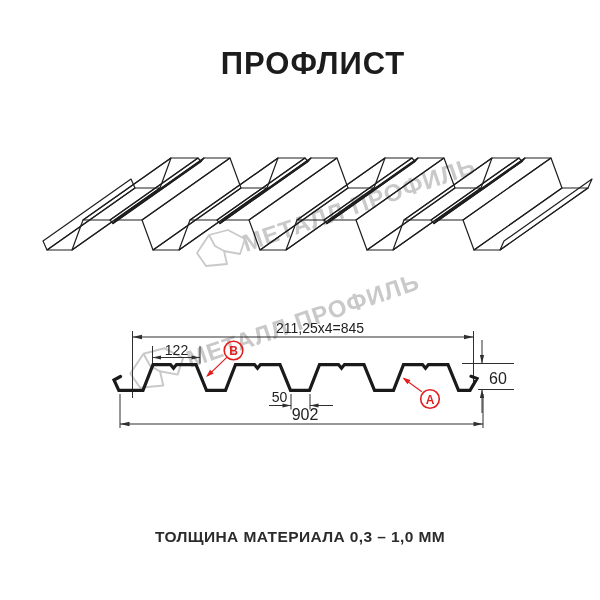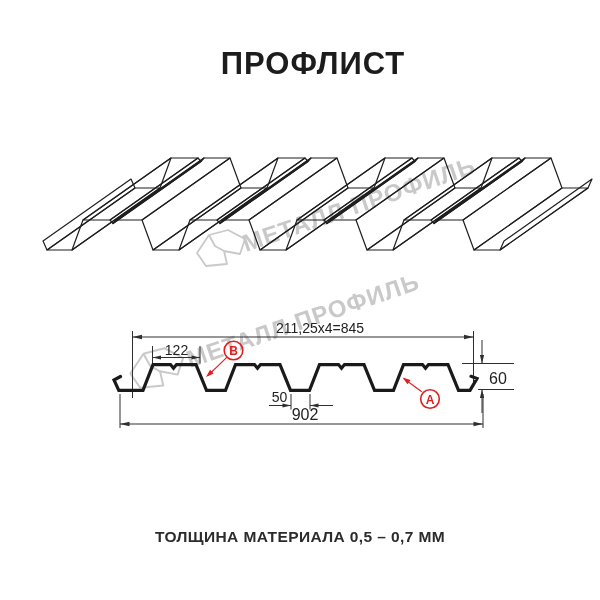--- a/index.html
+++ b/index.html
@@ -163,14 +163,14 @@
 
       <g>
         <circle cx="430" cy="399" r="9.3" fill="none" stroke="#e21e1e" stroke-width="1.6"></circle>
         <text class="marker-letter" x="430" y="403.5" text-anchor="middle">А</text>
         <path d="M421.8 391.8 L404 378.8" stroke="#e21e1e" stroke-width="1.1" fill="none"></path>
         <polygon points="402.5,377.5 410.5,380.1 407.5,384.3" fill="#e21e1e"></polygon>
       </g>
     </g>
   </svg>
 
-  <div class="footer">ТОЛЩИНА МАТЕРИАЛА 0,5 – 0,7 ММ</div>
+  <div class="footer">ТОЛЩИНА МАТЕРИАЛА 0,3 – 1,0 ММ</div>
 </div>
 
 </body></html>

